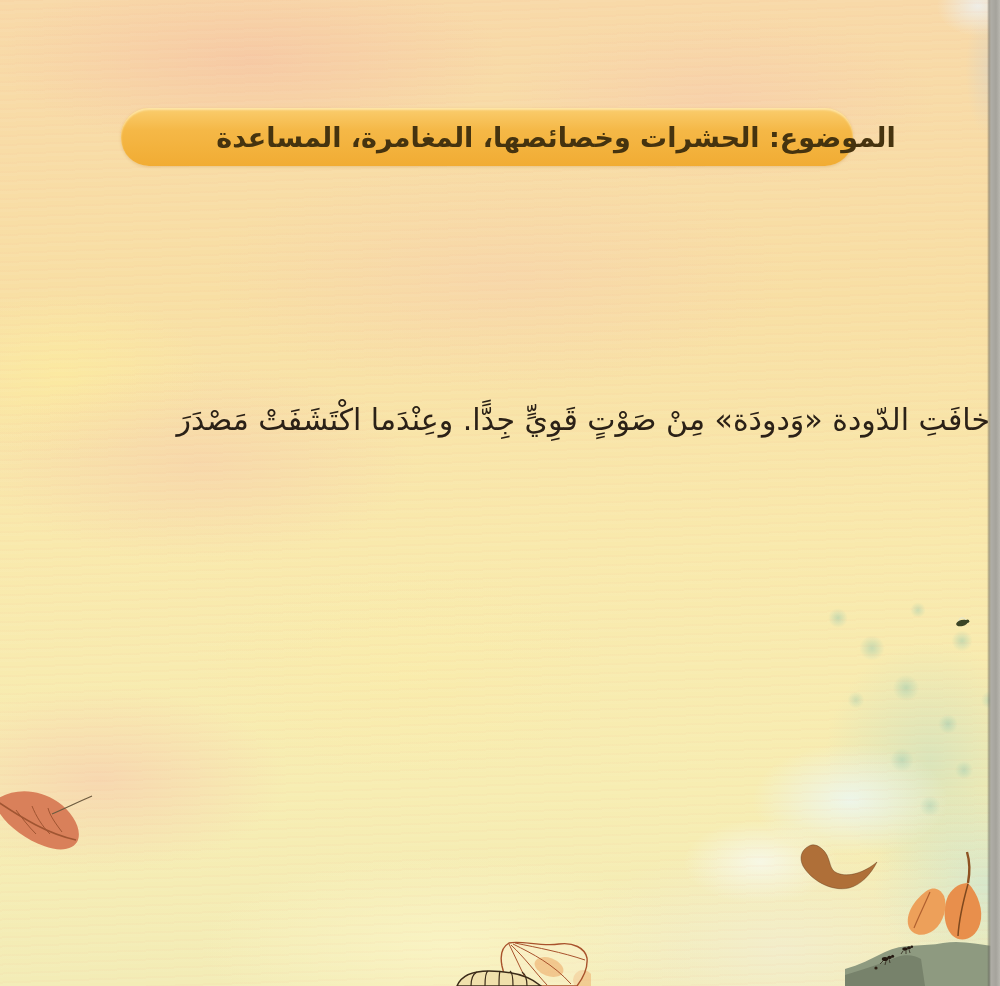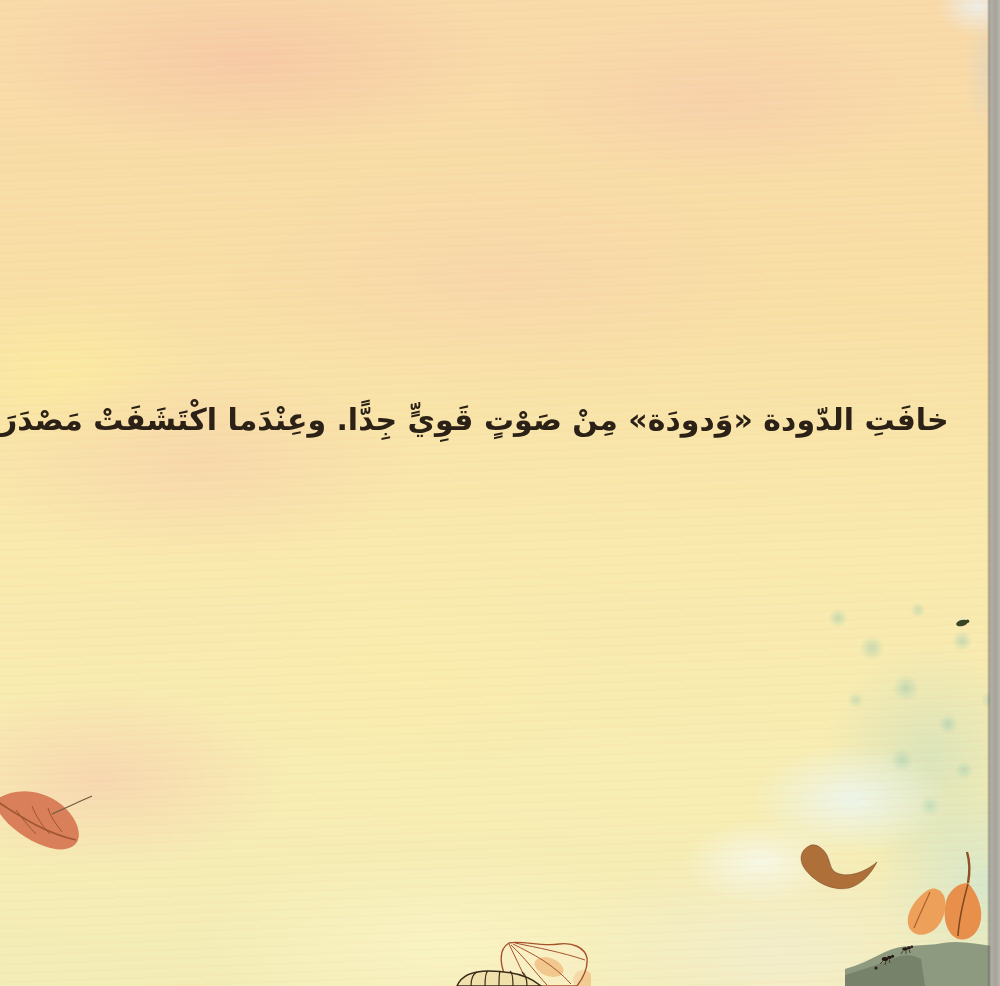--- a/index.html
+++ b/index.html
@@ -47,38 +47,41 @@
     background:linear-gradient(180deg,#FACD6E 0%,#F5B847 38%,#F1AC33 100%);
     box-shadow:inset 0 2px 2px rgba(255,235,180,.8), 0 1px 3px rgba(180,120,40,.25);
     display:flex; align-items:center; justify-content:center;
     padding-left:138px; box-sizing:border-box;
   }
   .banner-text {
     font-size:27px; font-weight:bold; color:#45330F; direction:rtl; white-space:nowrap;
   }
   .story {
     position:absolute; top:389px; left:0; right:10px;
-    text-align:left; direction:rtl;
-    font-size:30px; font-weight:bold; color:#2B2117; line-height:62px;
+    text-align:right; direction:rtl;
+    font-size:30px; font-weight:normal; color:#2B2117; line-height:62px;
   }
   .story-line { white-space:nowrap; }
   .deco { position:absolute; }
   .edge-strip {
     position:absolute; top:0; right:0; width:13px; height:100%; z-index:50;
     background:linear-gradient(90deg, rgba(100,98,92,0) 0, rgba(100,98,92,.55) 2px,
                #AFADA6 4px, #A5A39C 9px, #B8B6AF 13px);
   }
 </style>
 </head>
 <body>
 
 <div class="page">
 
   <div class="texture"></div>
 
+  <div class="banner">
+    <span class="banner-text">الموضوع: الحشرات وخصائصها، المغامرة، المساعدة</span>
+  </div>
 
   <div class="story">
     <div class="story-line">خافَتِ الدّودة «وَدودَة» مِنْ صَوْتٍ قَوِيٍّ جِدًّا. وعِنْدَما اكْتَشَفَتْ مَصْدَرَ</div>
   </div>
 
   <svg class="deco" style="left:-6px; top:784px;" width="104" height="88" viewBox="0 0 104 88">
     <path d="M2,16 C18,4 44,4 64,18 C78,28 88,44 84,56 C80,66 66,68 50,62 C30,55 8,38 2,22 Z" fill="#D9805A"></path>
     <path d="M4,18 C28,34 54,50 82,56" stroke="#A05532" stroke-width="1.6" fill="none"></path>
     <path d="M22,26 C28,34 34,42 42,50 M38,22 C42,32 48,42 56,50 M54,24 C56,32 62,40 68,48" stroke="#A05532" stroke-width="1" fill="none"></path>
     <path d="M58,30 C72,24 84,18 98,12" stroke="#6E5C40" stroke-width="1.3" fill="none"></path>

